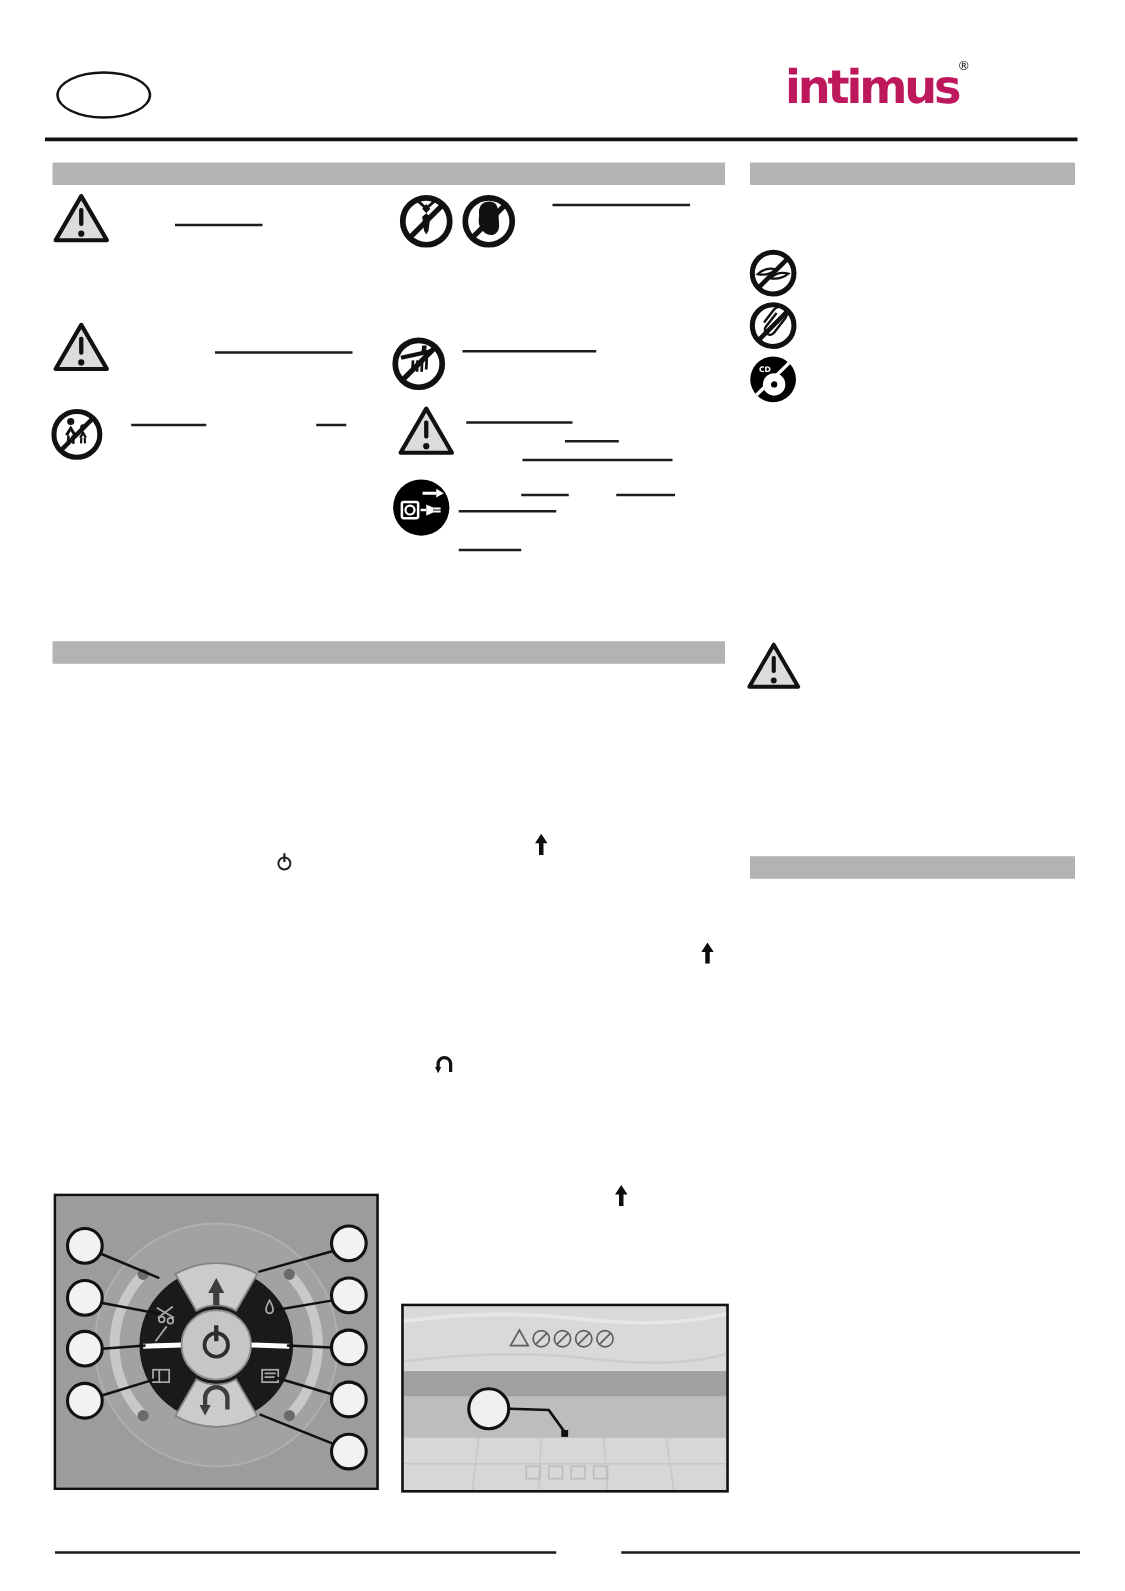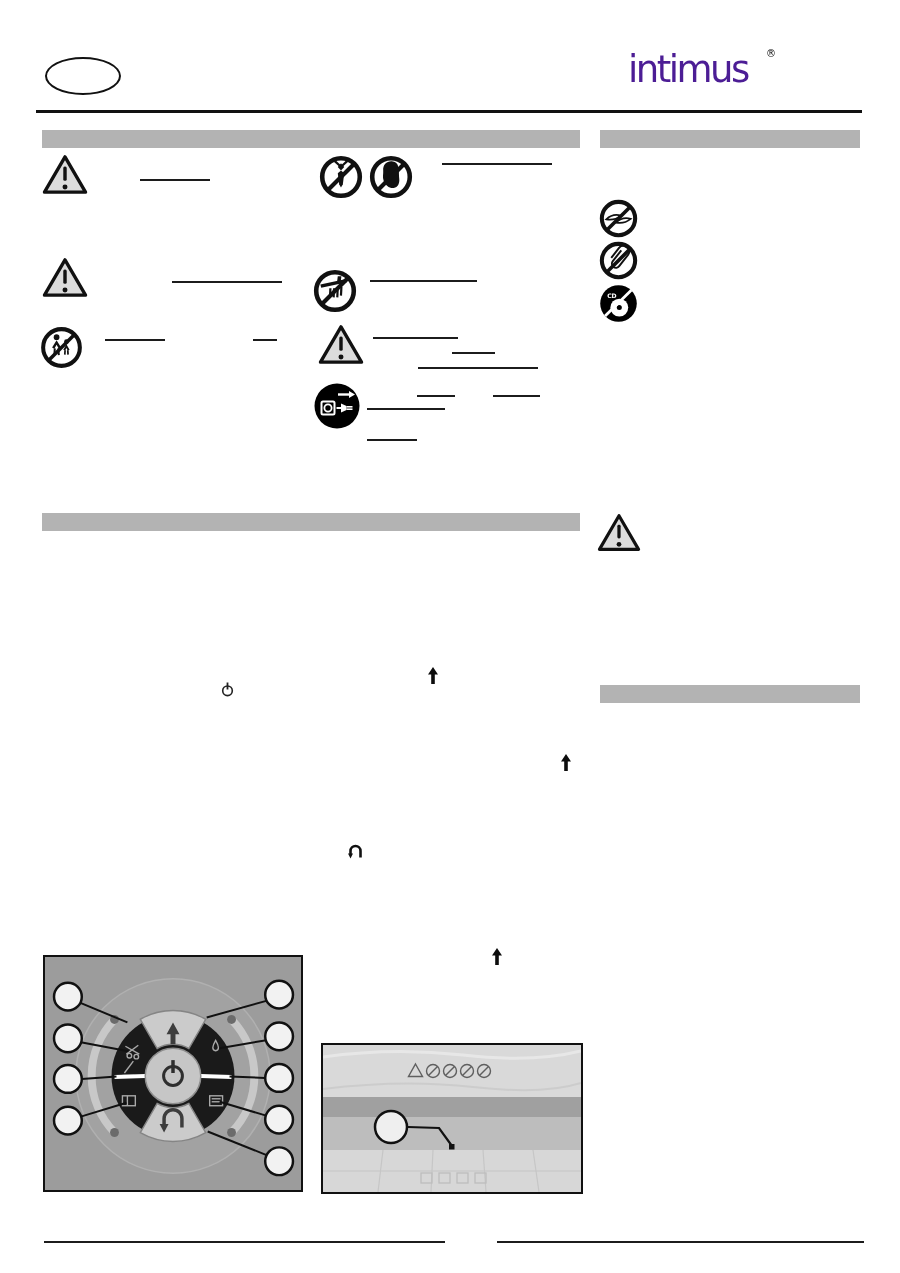--- a/index.html
+++ b/index.html
@@ -3,21 +3,21 @@
 <meta charset="utf-8">
 <style>
   html,body{margin:0;padding:0;background:#ffffff;}
   .page{position:relative;width:900px;height:1273px;background:#ffffff;overflow:hidden;
         font-family:"DejaVu Sans",sans-serif;}
   .abs{position:absolute;}
   .bar{position:absolute;height:18px;background:#b3b3b3;}
   .rule{position:absolute;height:2px;background:#1c1c1c;}
   .oval{position:absolute;left:45px;top:57px;width:72px;height:34px;border:2.5px solid #111;border-radius:50%;}
   .logo{position:absolute;left:628px;top:50px;width:140px;height:42px;}
-  .logo .word{font-size:37px;font-weight:normal;letter-spacing:-2.5px;color:#4c1d95;line-height:40px;}
+  .logo .word{font-size:37px;font-weight:bold;letter-spacing:-2.5px;color:#be185d;line-height:40px;}
   .logo .reg{position:absolute;right:-8px;top:-2px;font-size:10px;color:#0a0a0a;}
   .headrule{position:absolute;left:36px;top:110px;width:826px;height:3px;background:#111;}
   .photo{position:absolute;border:2px solid #111;background:#9c9c9c;}
   svg{display:block;}
 </style>
 </head>
 <body>
 
 <div class="page">
 

